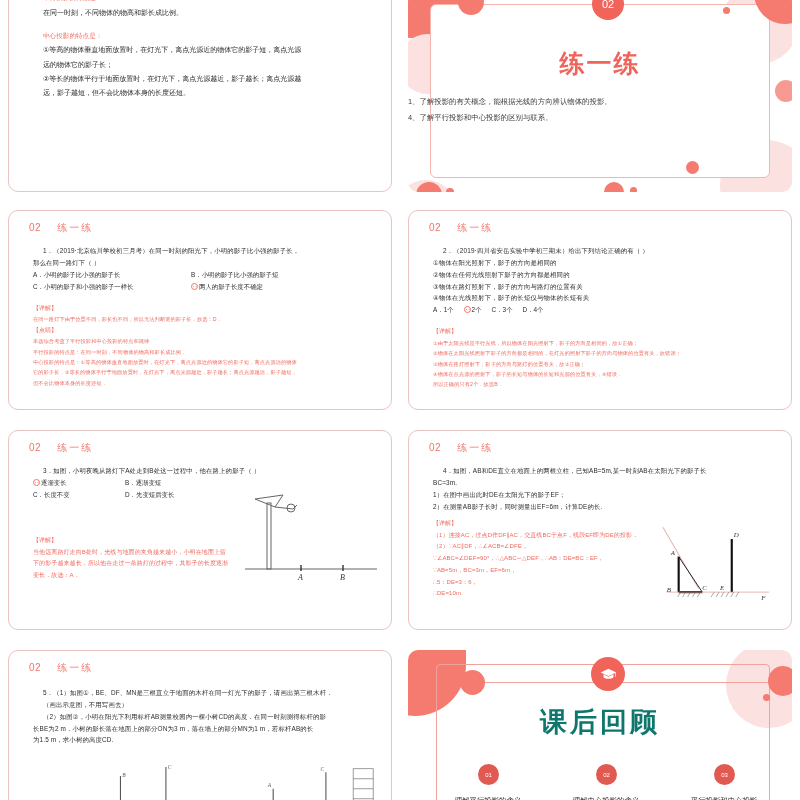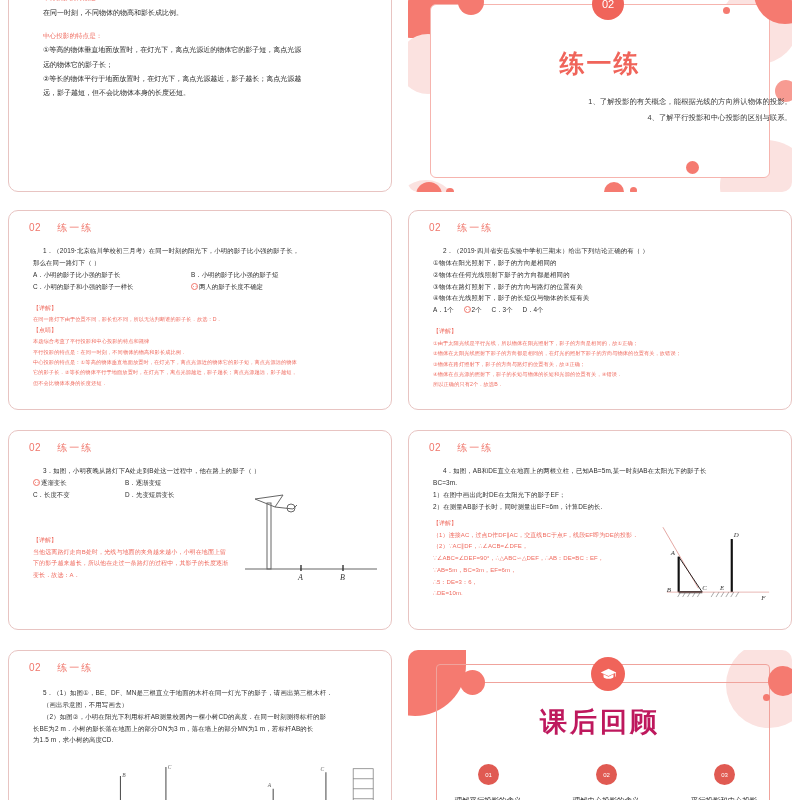--- a/index.html
+++ b/index.html
@@ -58,37 +58,37 @@
   }
   .cover .blob { position: absolute; border-radius: 50%; }
   .cover .label-en {
     position: absolute; z-index: 5; top: 38px; left: 0; right: 0; text-align: center;
     font-size: 10px; letter-spacing: 3.6px; color: #6d6d6d;
   }
   .cover .label-cn {
     position: absolute; z-index: 5; top: 55px; left: 0; right: 0; text-align: center;
     font-size: 25px; font-weight: bold; color: #f0645a; letter-spacing: 2px;
   }
-  .cover .sub { position: absolute; z-index: 5; left: 0; right: 0; text-align: right;
+  .cover .sub { position: absolute; z-index: 5; left: 0; right: 0; text-align: left;
     font-size: 7.4px; color: #3a3a3a; line-height: 2.2; }
   .badge02 {
     position: absolute; z-index: 6; width: 32px; height: 32px; border-radius: 50%;
     background: #f0645a; color: #fff; font-size: 11px; display: flex;
     align-items: center; justify-content: center; top: -4px; left: 184px;
   }
 
   
   .review .frame {
     position: absolute; left: 28px; top: 14px; right: 22px; bottom: -10px;
     border: 1px solid #f0a39c; border-radius: 4px; background: transparent; z-index: 3;
   }
   .review .hline { position: absolute; z-index: 4; height: 1px; background: #f0a39c; }
   .review .title {
     position: absolute; z-index: 6; left: 0; right: 0; top: 54px; text-align: center;
-    font-size: 27px; font-weight: bold; color: #be185d; letter-spacing: 3px;
+    font-size: 27px; font-weight: bold; color: #0f766e; letter-spacing: 3px;
   }
   .cap-badge {
     position: absolute; z-index: 7; width: 34px; height: 34px; border-radius: 50%;
     background: #f0645a; left: 183px; top: 7px; display: flex; align-items: center; justify-content: center;
   }
   .mini { position: absolute; z-index: 7; width: 21px; height: 21px; border-radius: 50%;
     background: #e05a52; color: #fff; font-size: 6px; display: flex; align-items: center; justify-content: center; }
   .mini-lab { position: absolute; z-index: 7; font-size: 7.4px; color: #1f1f1f; text-align: center; width: 120px; }
 
   .fig { position: absolute; z-index: 4; }

